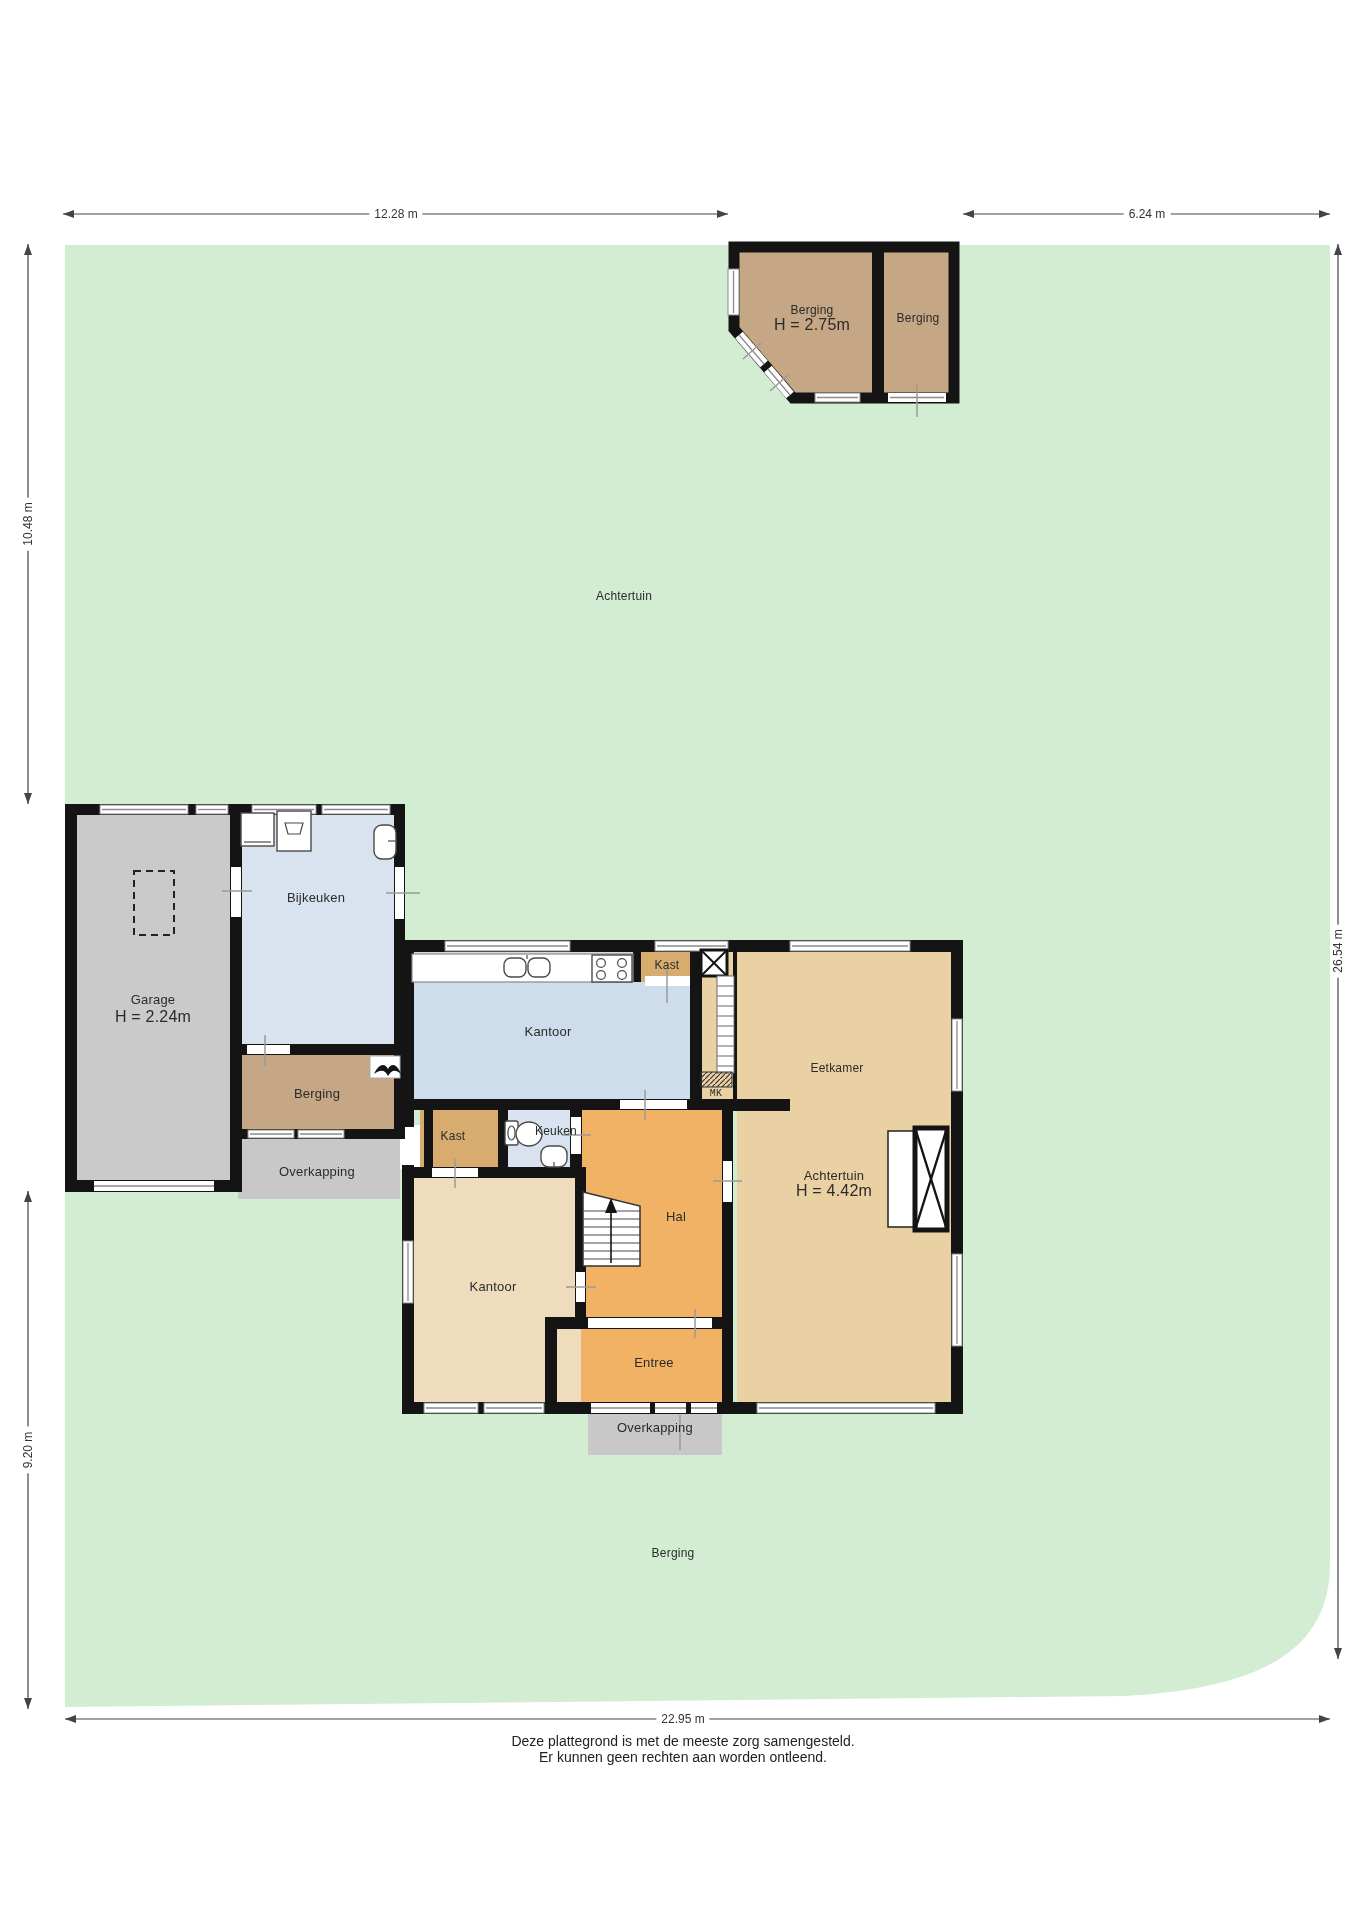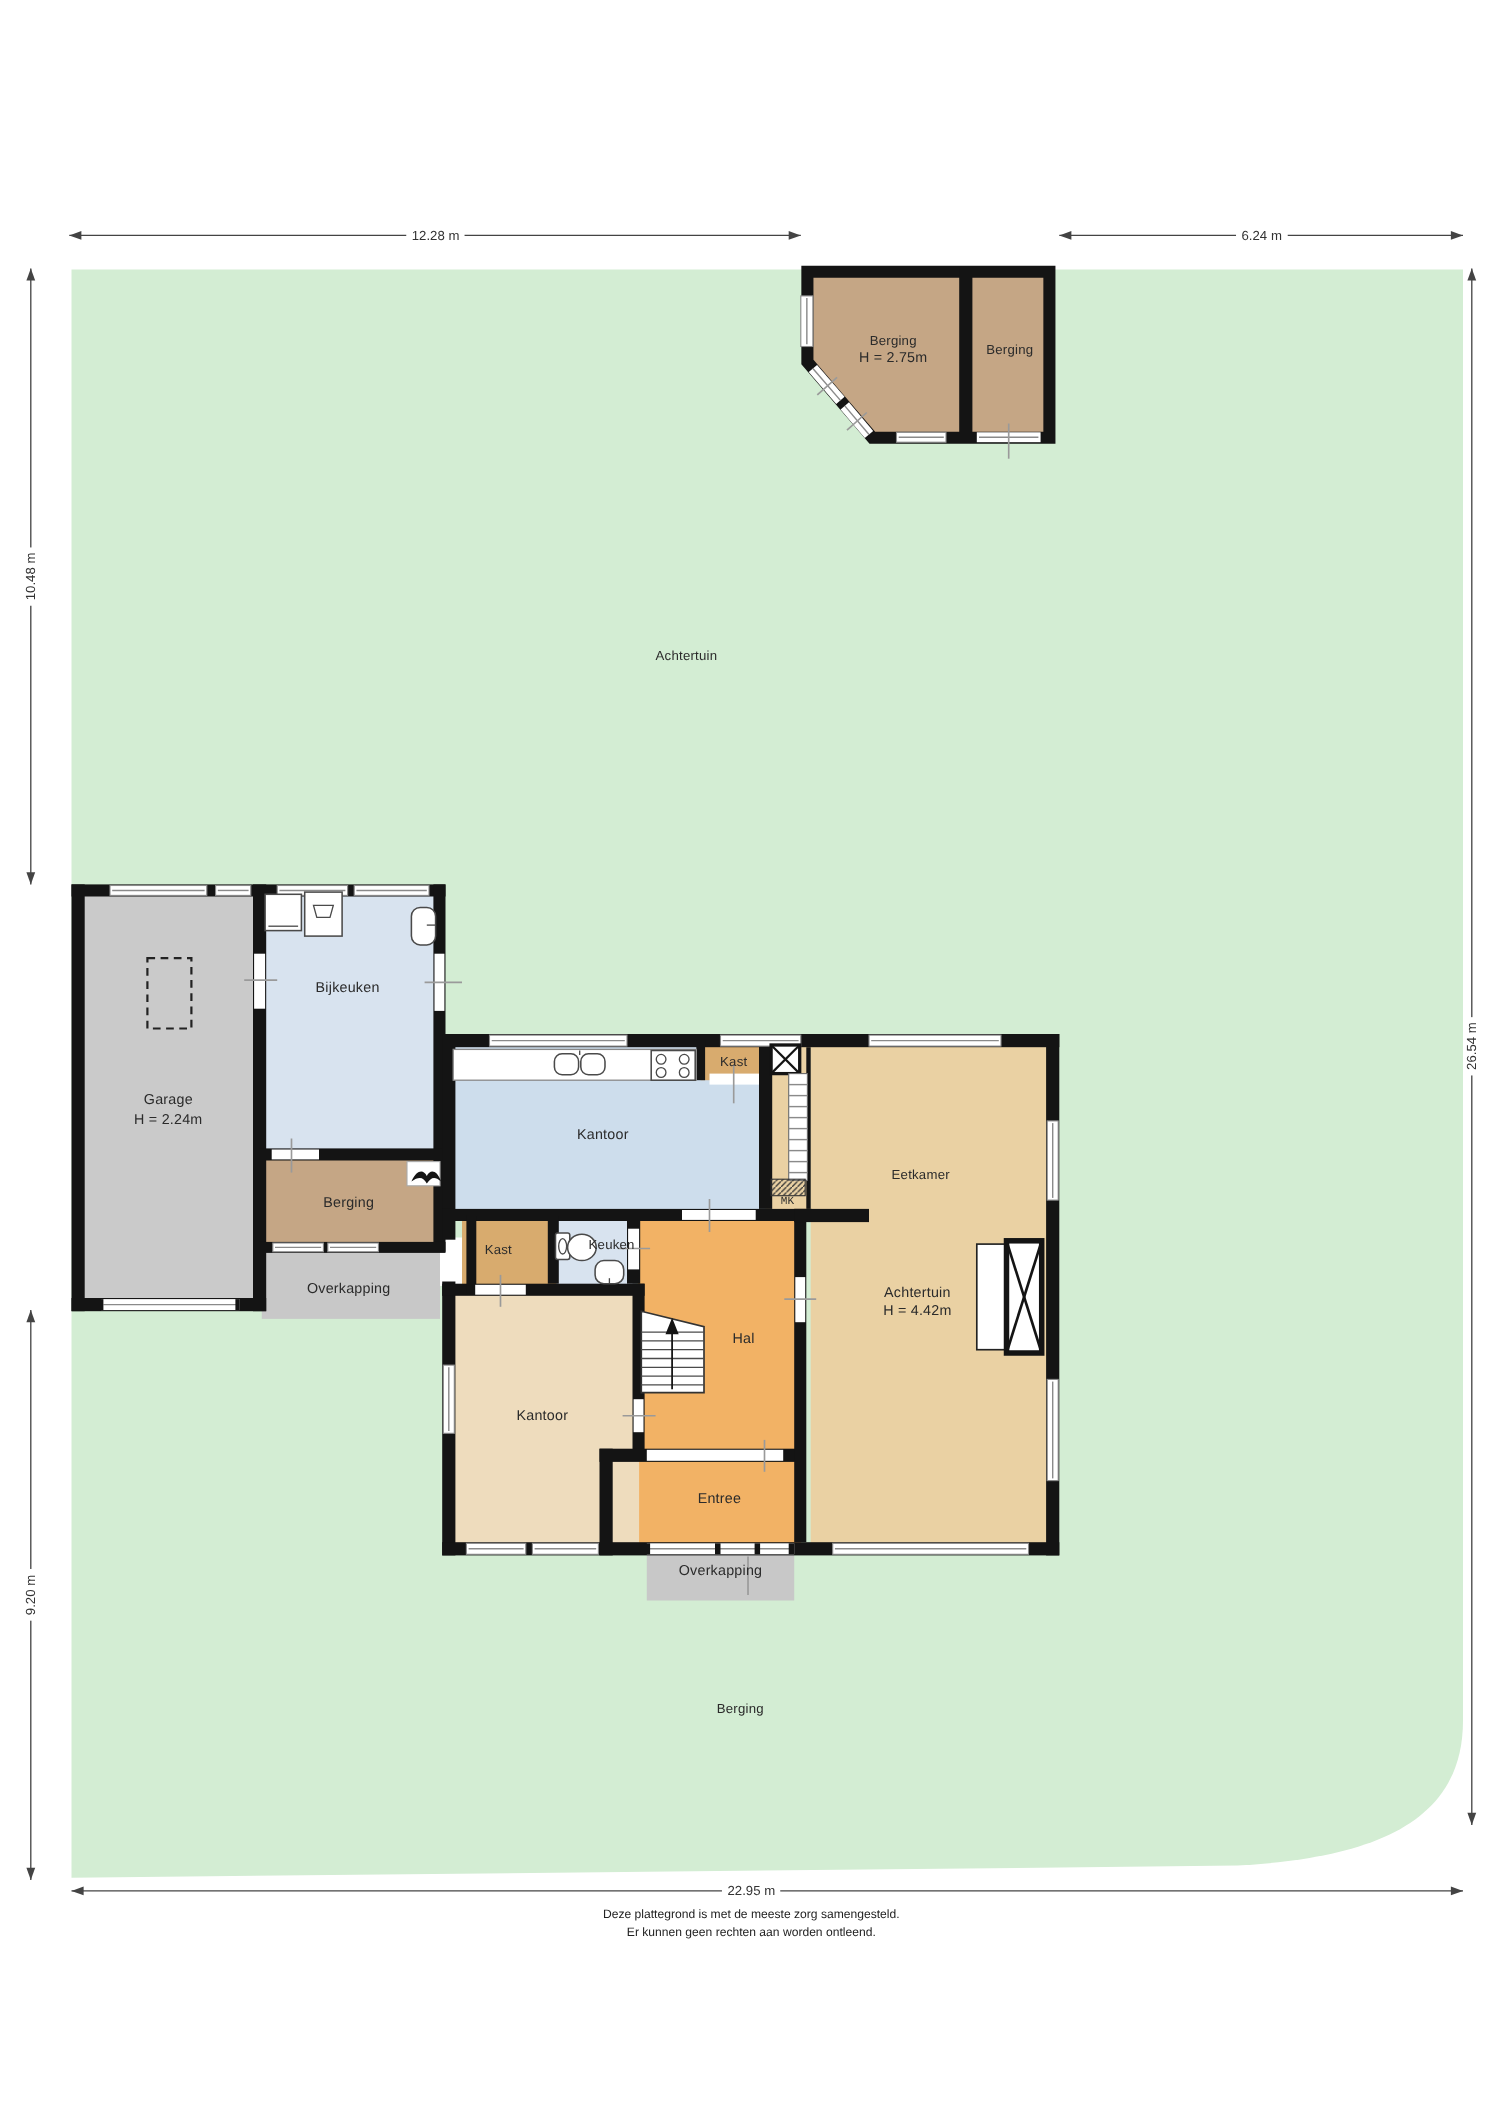--- a/index.html
+++ b/index.html
@@ -6,30 +6,30 @@
   .plan{
     position:relative;width:1358px;height:1920px;background:#ffffff;
     font-family:"Liberation Sans", sans-serif;overflow:hidden;margin-top:19px;
   }
   .plan svg{position:absolute;left:0;top:0;}
   .lbl{
     position:absolute;transform:translate(-50%,-50%);
     font-size:13px;color:#2b2b2b;white-space:nowrap;letter-spacing:.2px;
   }
   .sm{font-size:12px;}
-  .sub{font-size:13px;color:#2b2b2b;}
+  .sub{font-size:16px;color:#2b2b2b;}
   .mk{font-size:10px;font-family:Liberation Mono, monospace;}
   .dim{
     position:absolute;transform:translate(-50%,-50%);
     font-size:12px;color:#333;background:#fff;padding:0 5px;white-space:nowrap;
   }
   .dim.rot{transform:translate(-50%,-50%) rotate(-90deg);}
   .note{
     position:absolute;transform:translate(-50%,-50%);
-    font-size:11px;color:#222;white-space:nowrap;
+    font-size:14px;color:#222;white-space:nowrap;
   }
   .wall{fill:#141414;}
   .winw{fill:#ffffff;stroke:#8a8a8a;stroke-width:1;}
   .wing{stroke:#8a8a8a;stroke-width:1.3;fill:none;}
   .doorw{fill:#ffffff;}
   .tick{stroke:#9a9a9a;stroke-width:1.5;fill:none;}
   .fix{fill:#ffffff;stroke:#4a4a4a;stroke-width:1.4;}
   .fixl{stroke:#4a4a4a;stroke-width:1.2;fill:none;}
   .dimln{stroke:#444;stroke-width:1.2;}
   .dimarrow{fill:#444;}

